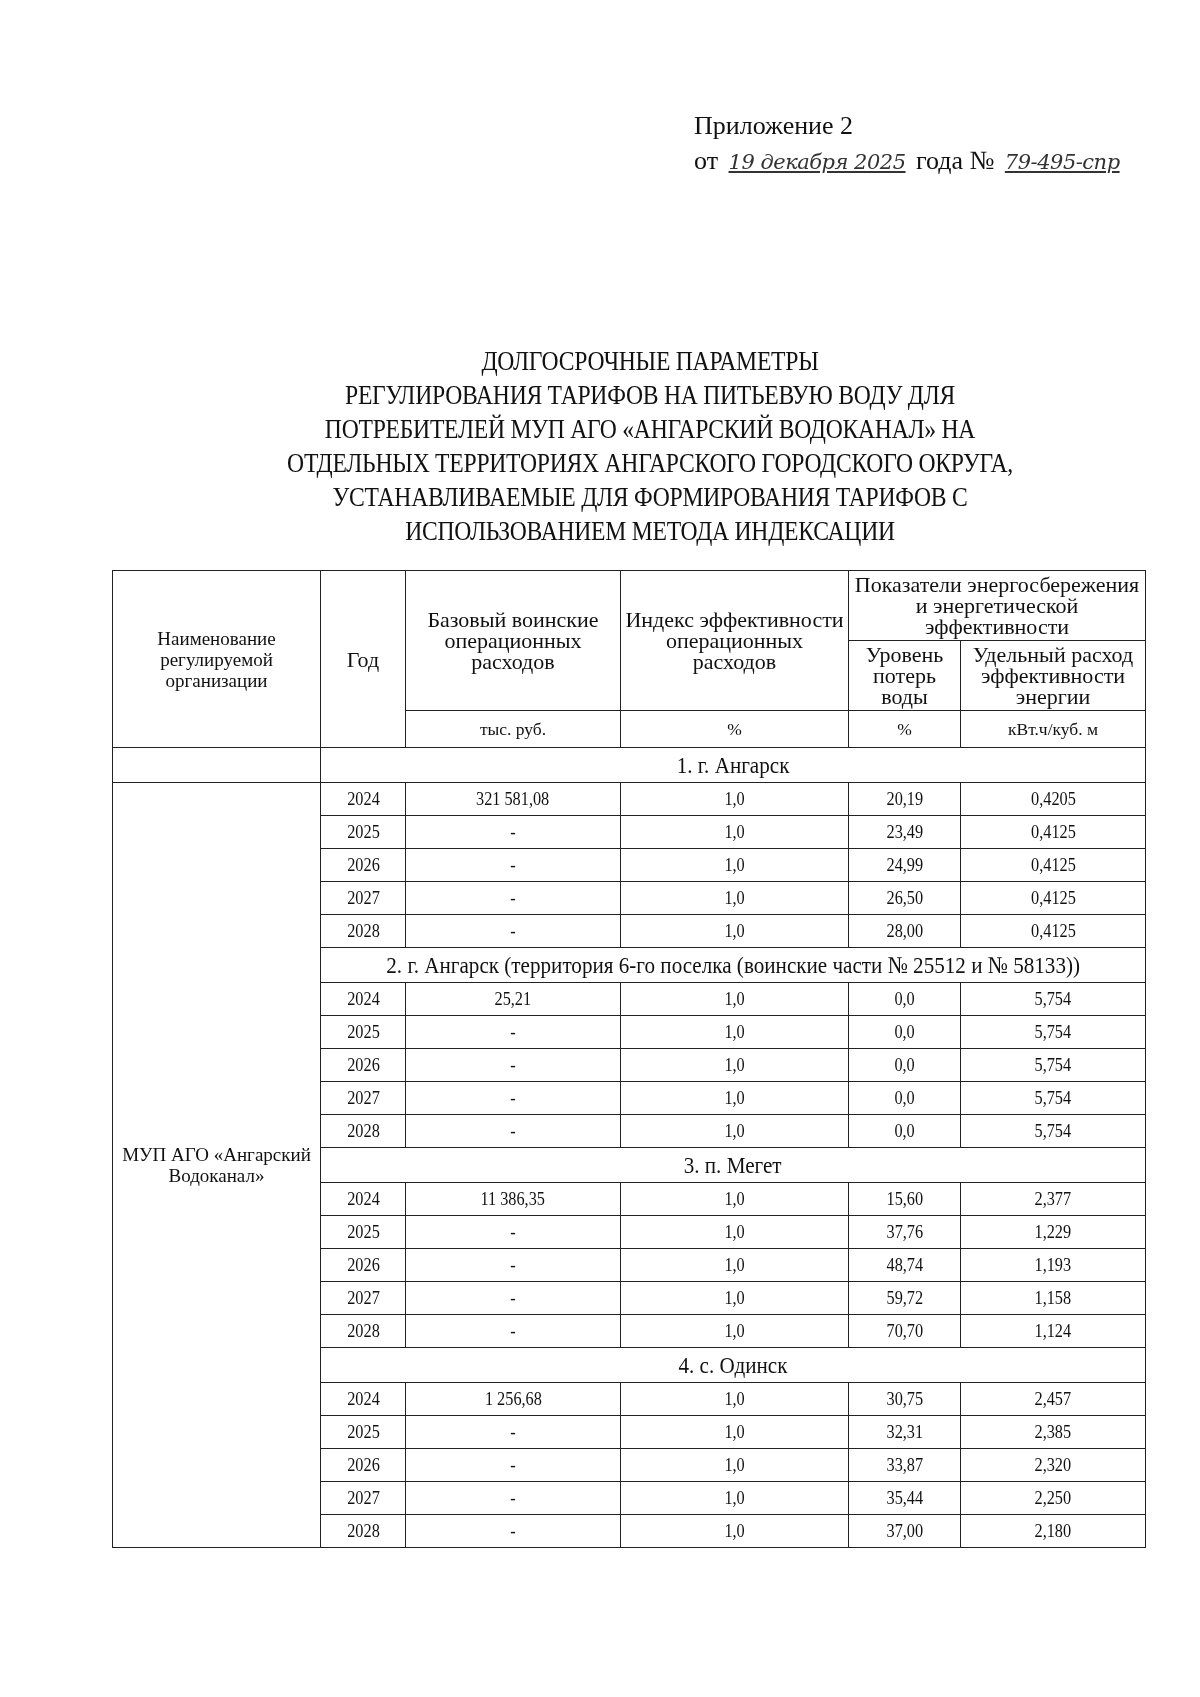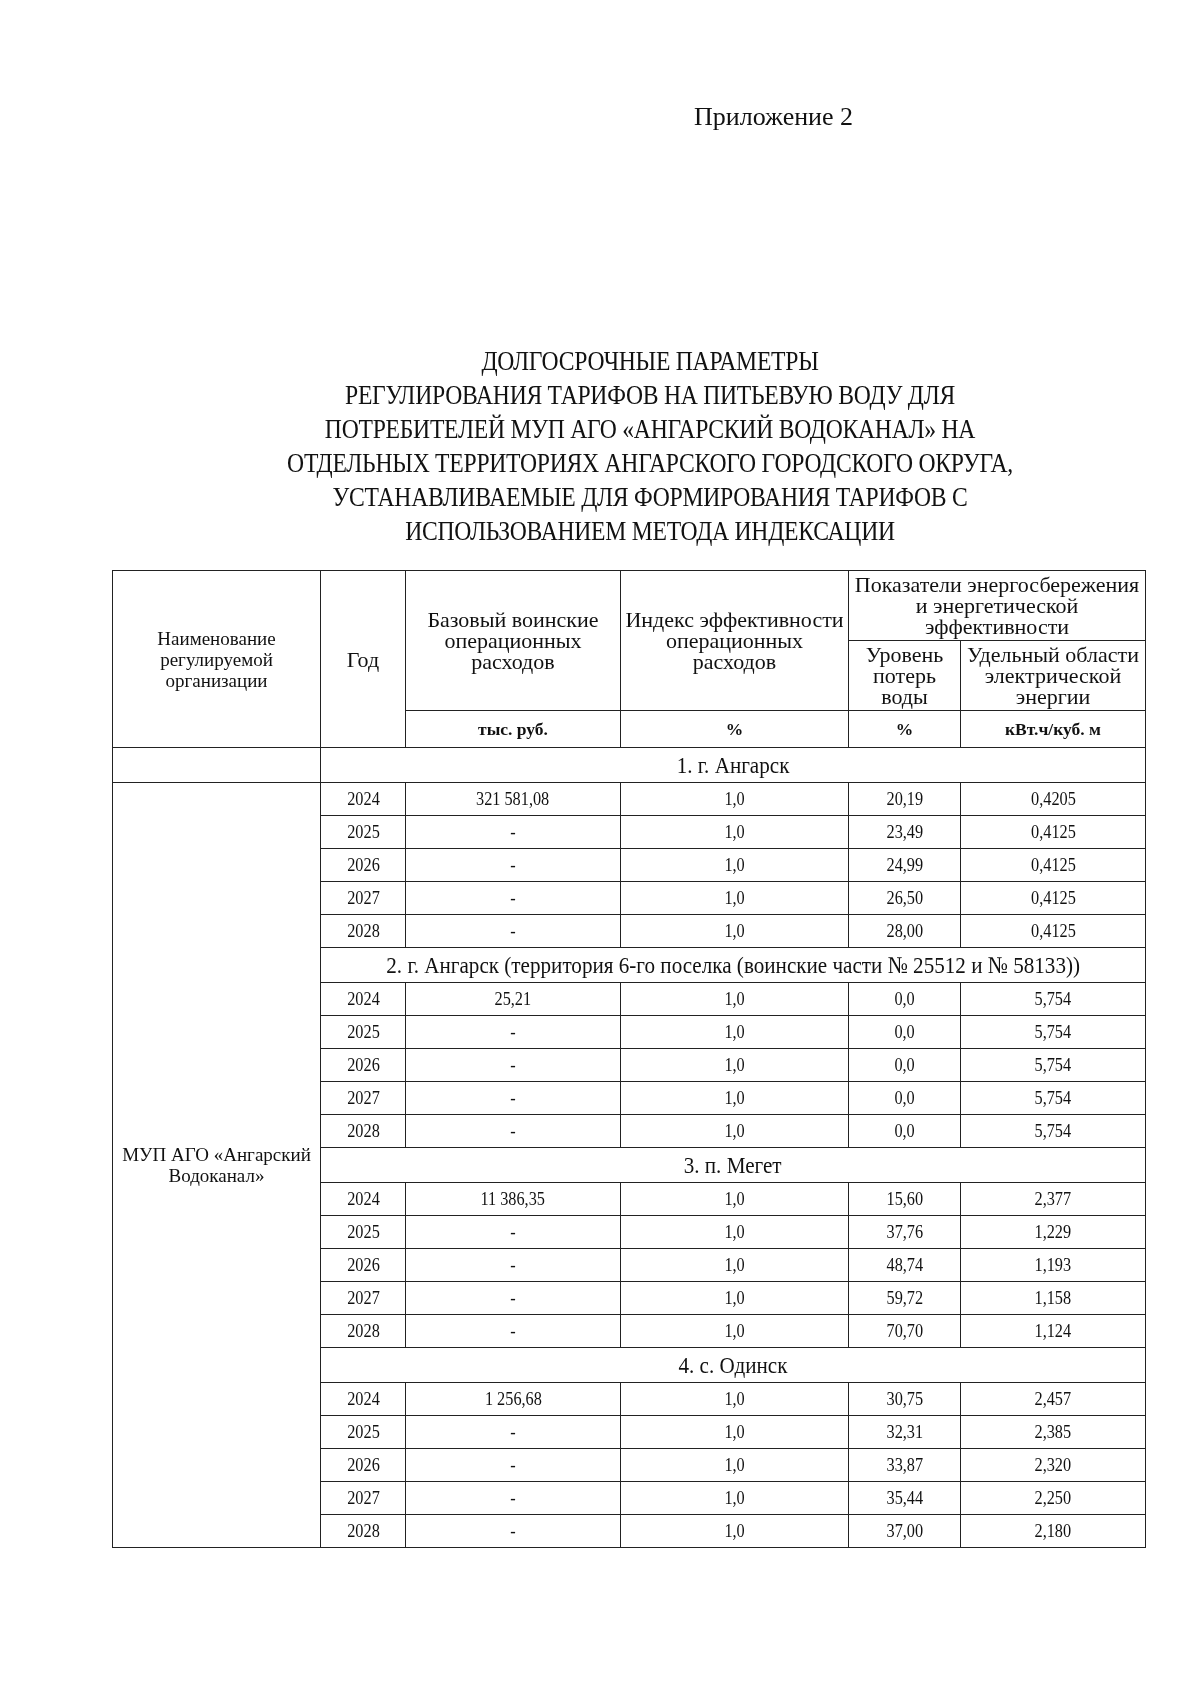--- a/index.html
+++ b/index.html
@@ -1,21 +1,21 @@
 <!DOCTYPE html>
 <html><head>
   <meta charset="utf-8">
   <style>
     html, body { margin: 0; padding: 0; background: #ffffff; }
     body {
       width: 1200px; height: 1697px; position: relative; overflow: hidden;
       font-family: "Liberation Serif", "DejaVu Serif", serif; color: #111;
     }
     .appendix {
-      position: absolute; left: 694px; top: 99px;
+      position: absolute; left: 694px; top: 108px;
       font-size: 26px; line-height: 35px; color: #111;
     }
     .appendix .hand {
       font-family: "DejaVu Serif", serif; font-style: italic;
       font-size: 21px; color: #333; text-decoration: underline;
       letter-spacing: -0.5px; padding: 0 4px;
     }
     .doc-title {
       position: absolute; left: 150px; width: 1000px; top: 344px;
       text-align: center; font-size: 27.5px; line-height: 34px;
@@ -29,28 +29,34 @@
       font-size: 17.5px;
     }
     table.params td {
       border: 1.5px solid #222; text-align: center; vertical-align: middle;
       padding: 0 4px; line-height: 21px;
     }
     td.data-cell { height: 32px; font-size: 18.5px; transform-origin: center; }
     td.data-cell span, td.section-cell span { display: inline-block; transform: scaleX(0.88); }
     td.section-cell { height: 34px; font-size: 24px; }
     td.hdr { font-size: 22px; }
-    td.unit { height: 36px; font-weight: bold; }
+    td.unit { height: 36px; }
     td.org-cell { font-size: 19px; line-height: 24px; margin-top: 44px; }
   </style>
 </head>
 <body>
 
 <div class="appendix">
   <div>Приложение 2</div>
+  <div>
+    <span>от</span>
+    <span class="hand">19 декабря 2025</span>
+    <span>года №</span>
+    <span class="hand">79-495-спр</span>
+  </div>
 </div>
 
 <div class="doc-title">
   <div>ДОЛГОСРОЧНЫЕ ПАРАМЕТРЫ</div>
   <div>РЕГУЛИРОВАНИЯ ТАРИФОВ НА ПИТЬЕВУЮ ВОДУ ДЛЯ</div>
   <div>ПОТРЕБИТЕЛЕЙ МУП АГО «АНГАРСКИЙ ВОДОКАНАЛ» НА</div>
   <div>ОТДЕЛЬНЫХ ТЕРРИТОРИЯХ АНГАРСКОГО ГОРОДСКОГО ОКРУГА,</div>
   <div>УСТАНАВЛИВАЕМЫЕ ДЛЯ ФОРМИРОВАНИЯ ТАРИФОВ С</div>
   <div>ИСПОЛЬЗОВАНИЕМ МЕТОДА ИНДЕКСАЦИИ</div>
 </div>
@@ -67,21 +73,21 @@
   <tbody id="tbody">
     <tr style="height:70px">
       <td class="hdr org-cell" rowspan="3">Наименование регулируемой организации</td>
       <td class="hdr" rowspan="3">Год</td>
       <td class="hdr" rowspan="2">Базовый воинские операционных расходов</td>
       <td class="hdr" rowspan="2">Индекс эффективности операционных расходов</td>
       <td class="hdr" colspan="2">Показатели энергосбережения и энергетической эффективности</td>
     </tr>
     <tr style="height:70px">
       <td class="hdr">Уровень потерь воды</td>
-      <td class="hdr">Удельный области электрической энергии</td>
+      <td class="hdr">Удельный расход эффективности энергии</td>
     </tr>
     <tr>
       <td class="unit">тыс. руб.</td>
       <td class="unit">%</td>
       <td class="unit">%</td>
       <td class="unit">кВт.ч/куб. м</td>
     </tr>
     <tr>
       <td style="border-left:1.5px solid #222;border-bottom:1.5px solid #222;"></td>
       <td class="section-cell" colspan="5"><span>1. г. Ангарск</span></td>

